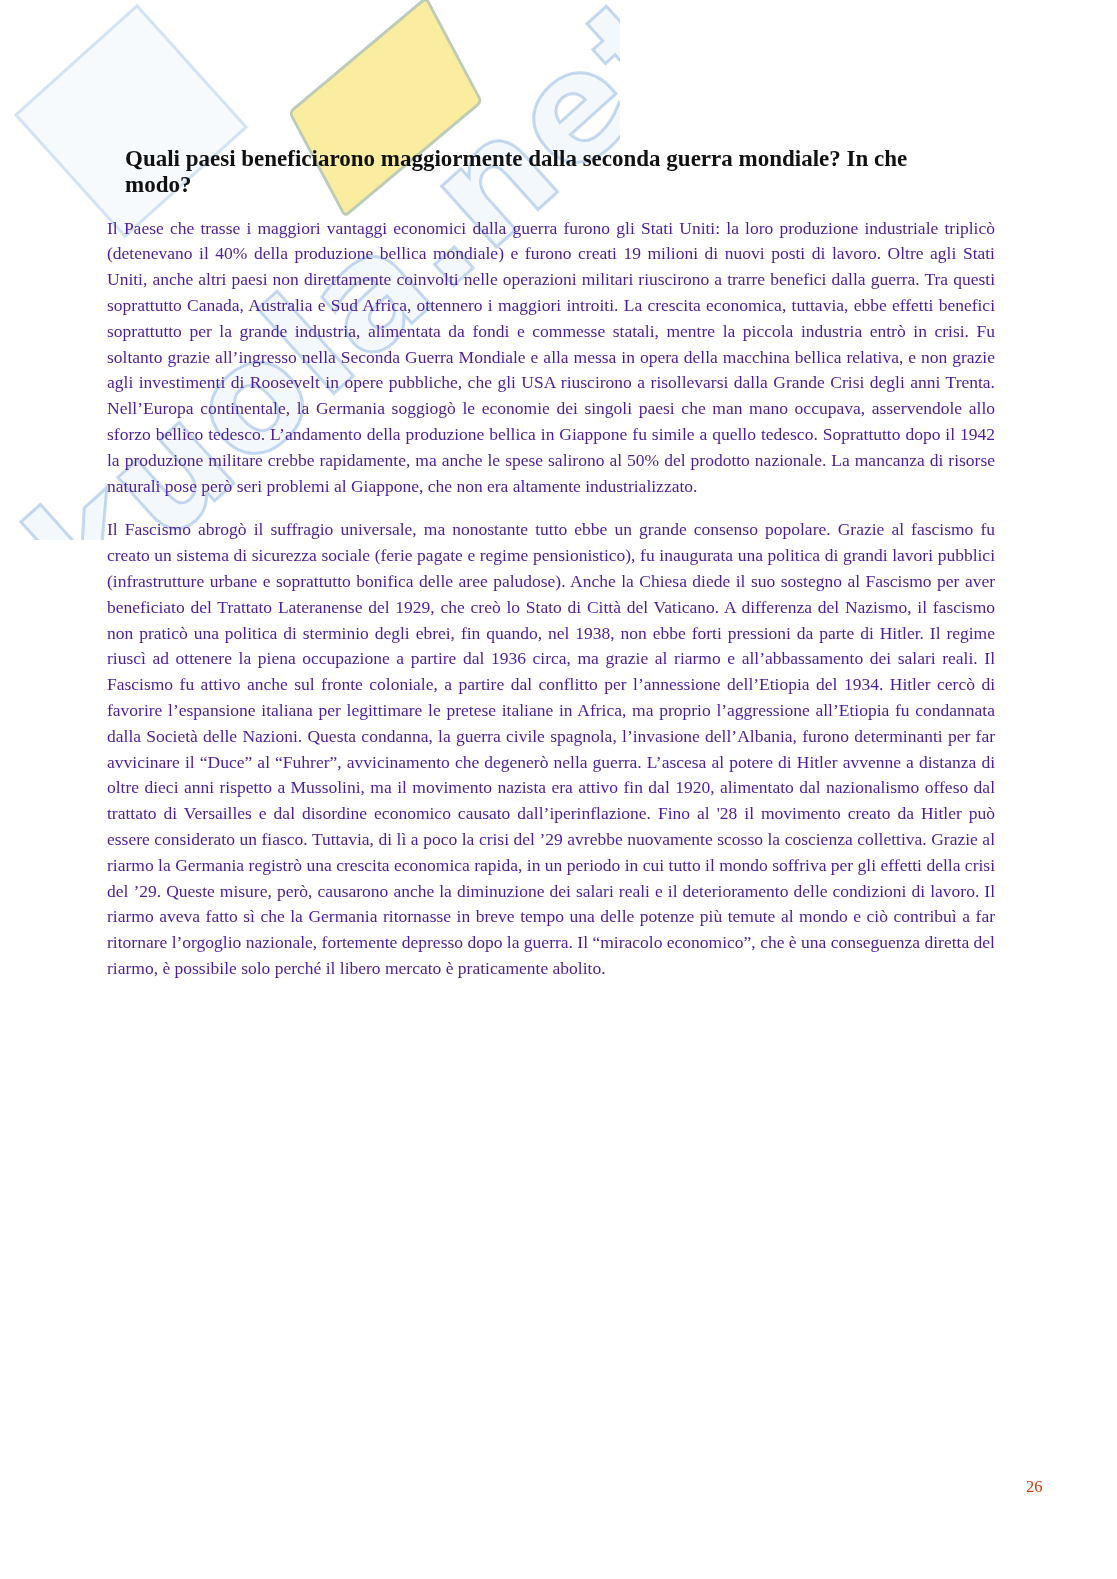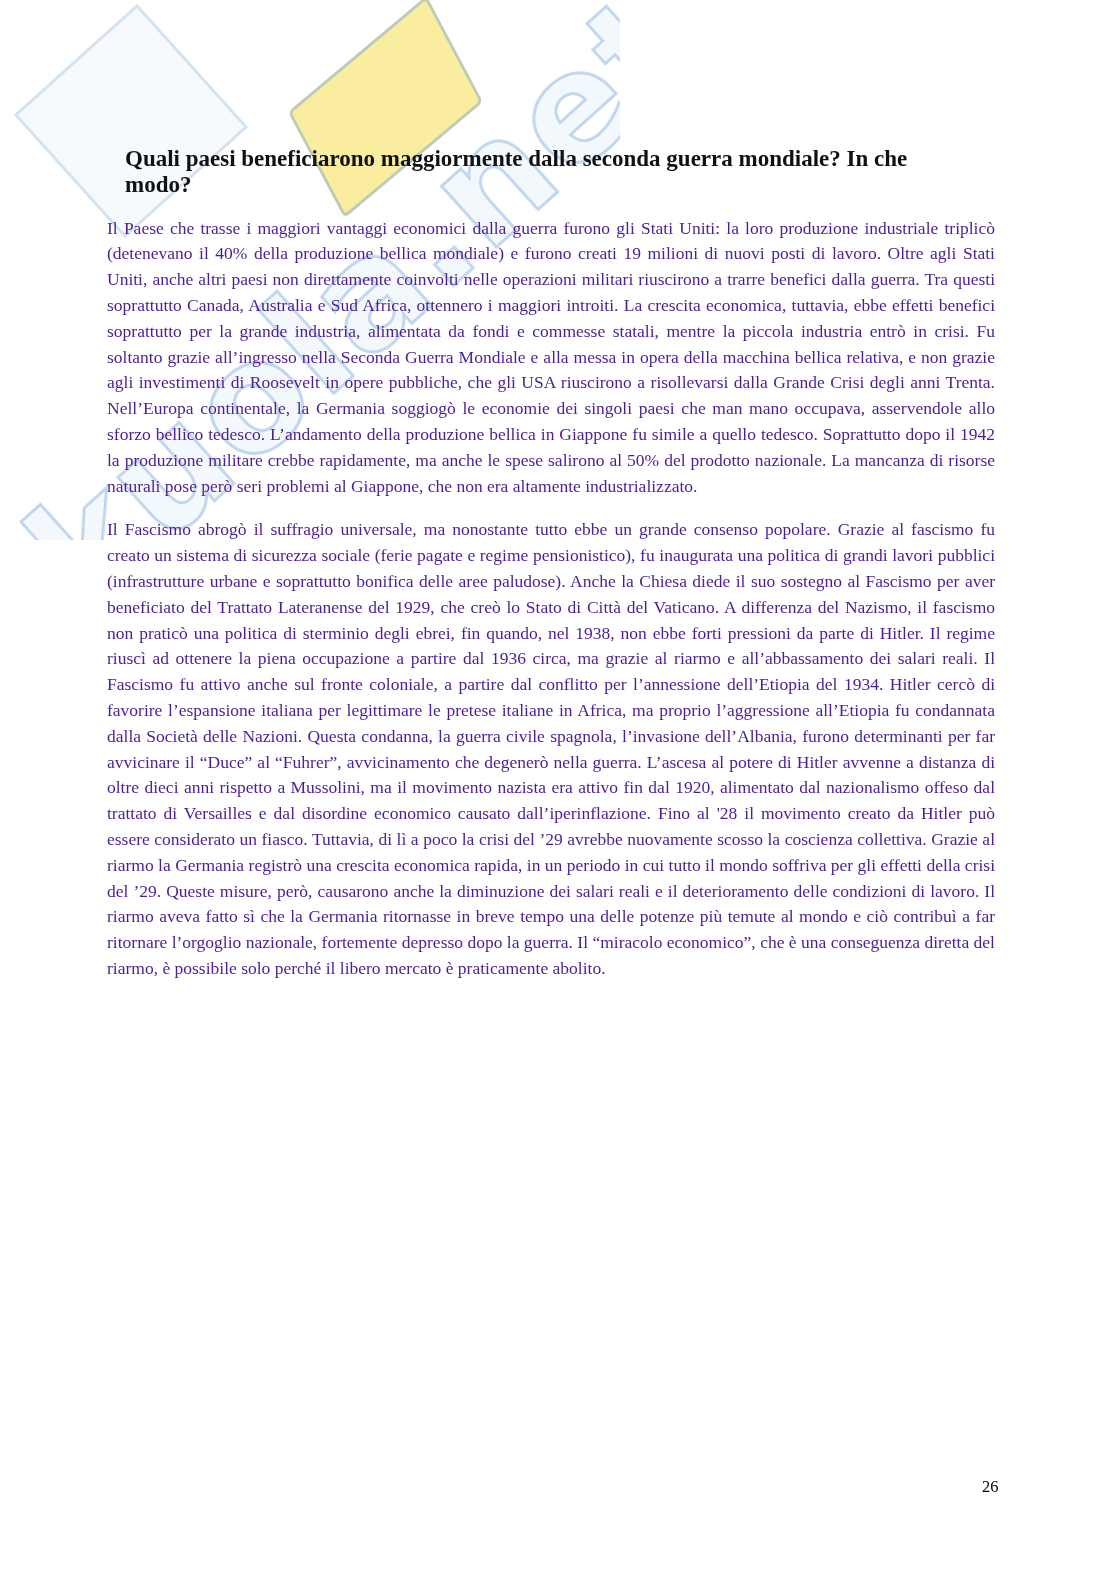--- a/index.html
+++ b/index.html
@@ -82,25 +82,25 @@
   .section-body {
     margin: 0 0 18px 0;
     font-size: 17.5px;
     line-height: 25.8px;
     text-align: justify;
     color: #4c1d95;
   }
 
   .page-number {
     position: absolute;
-    left: 982px;
+    left: 1026px;
     top: 1476px;
     font-size: 16.5px;
     line-height: 22px;
-    color: #000000;
+    color: #c2410c;
     z-index: 1;
   }
 </style>
 </head>
 <body>
 
 <div class="page">
 
   <div class="watermark">
     <div class="wm-square"></div>

